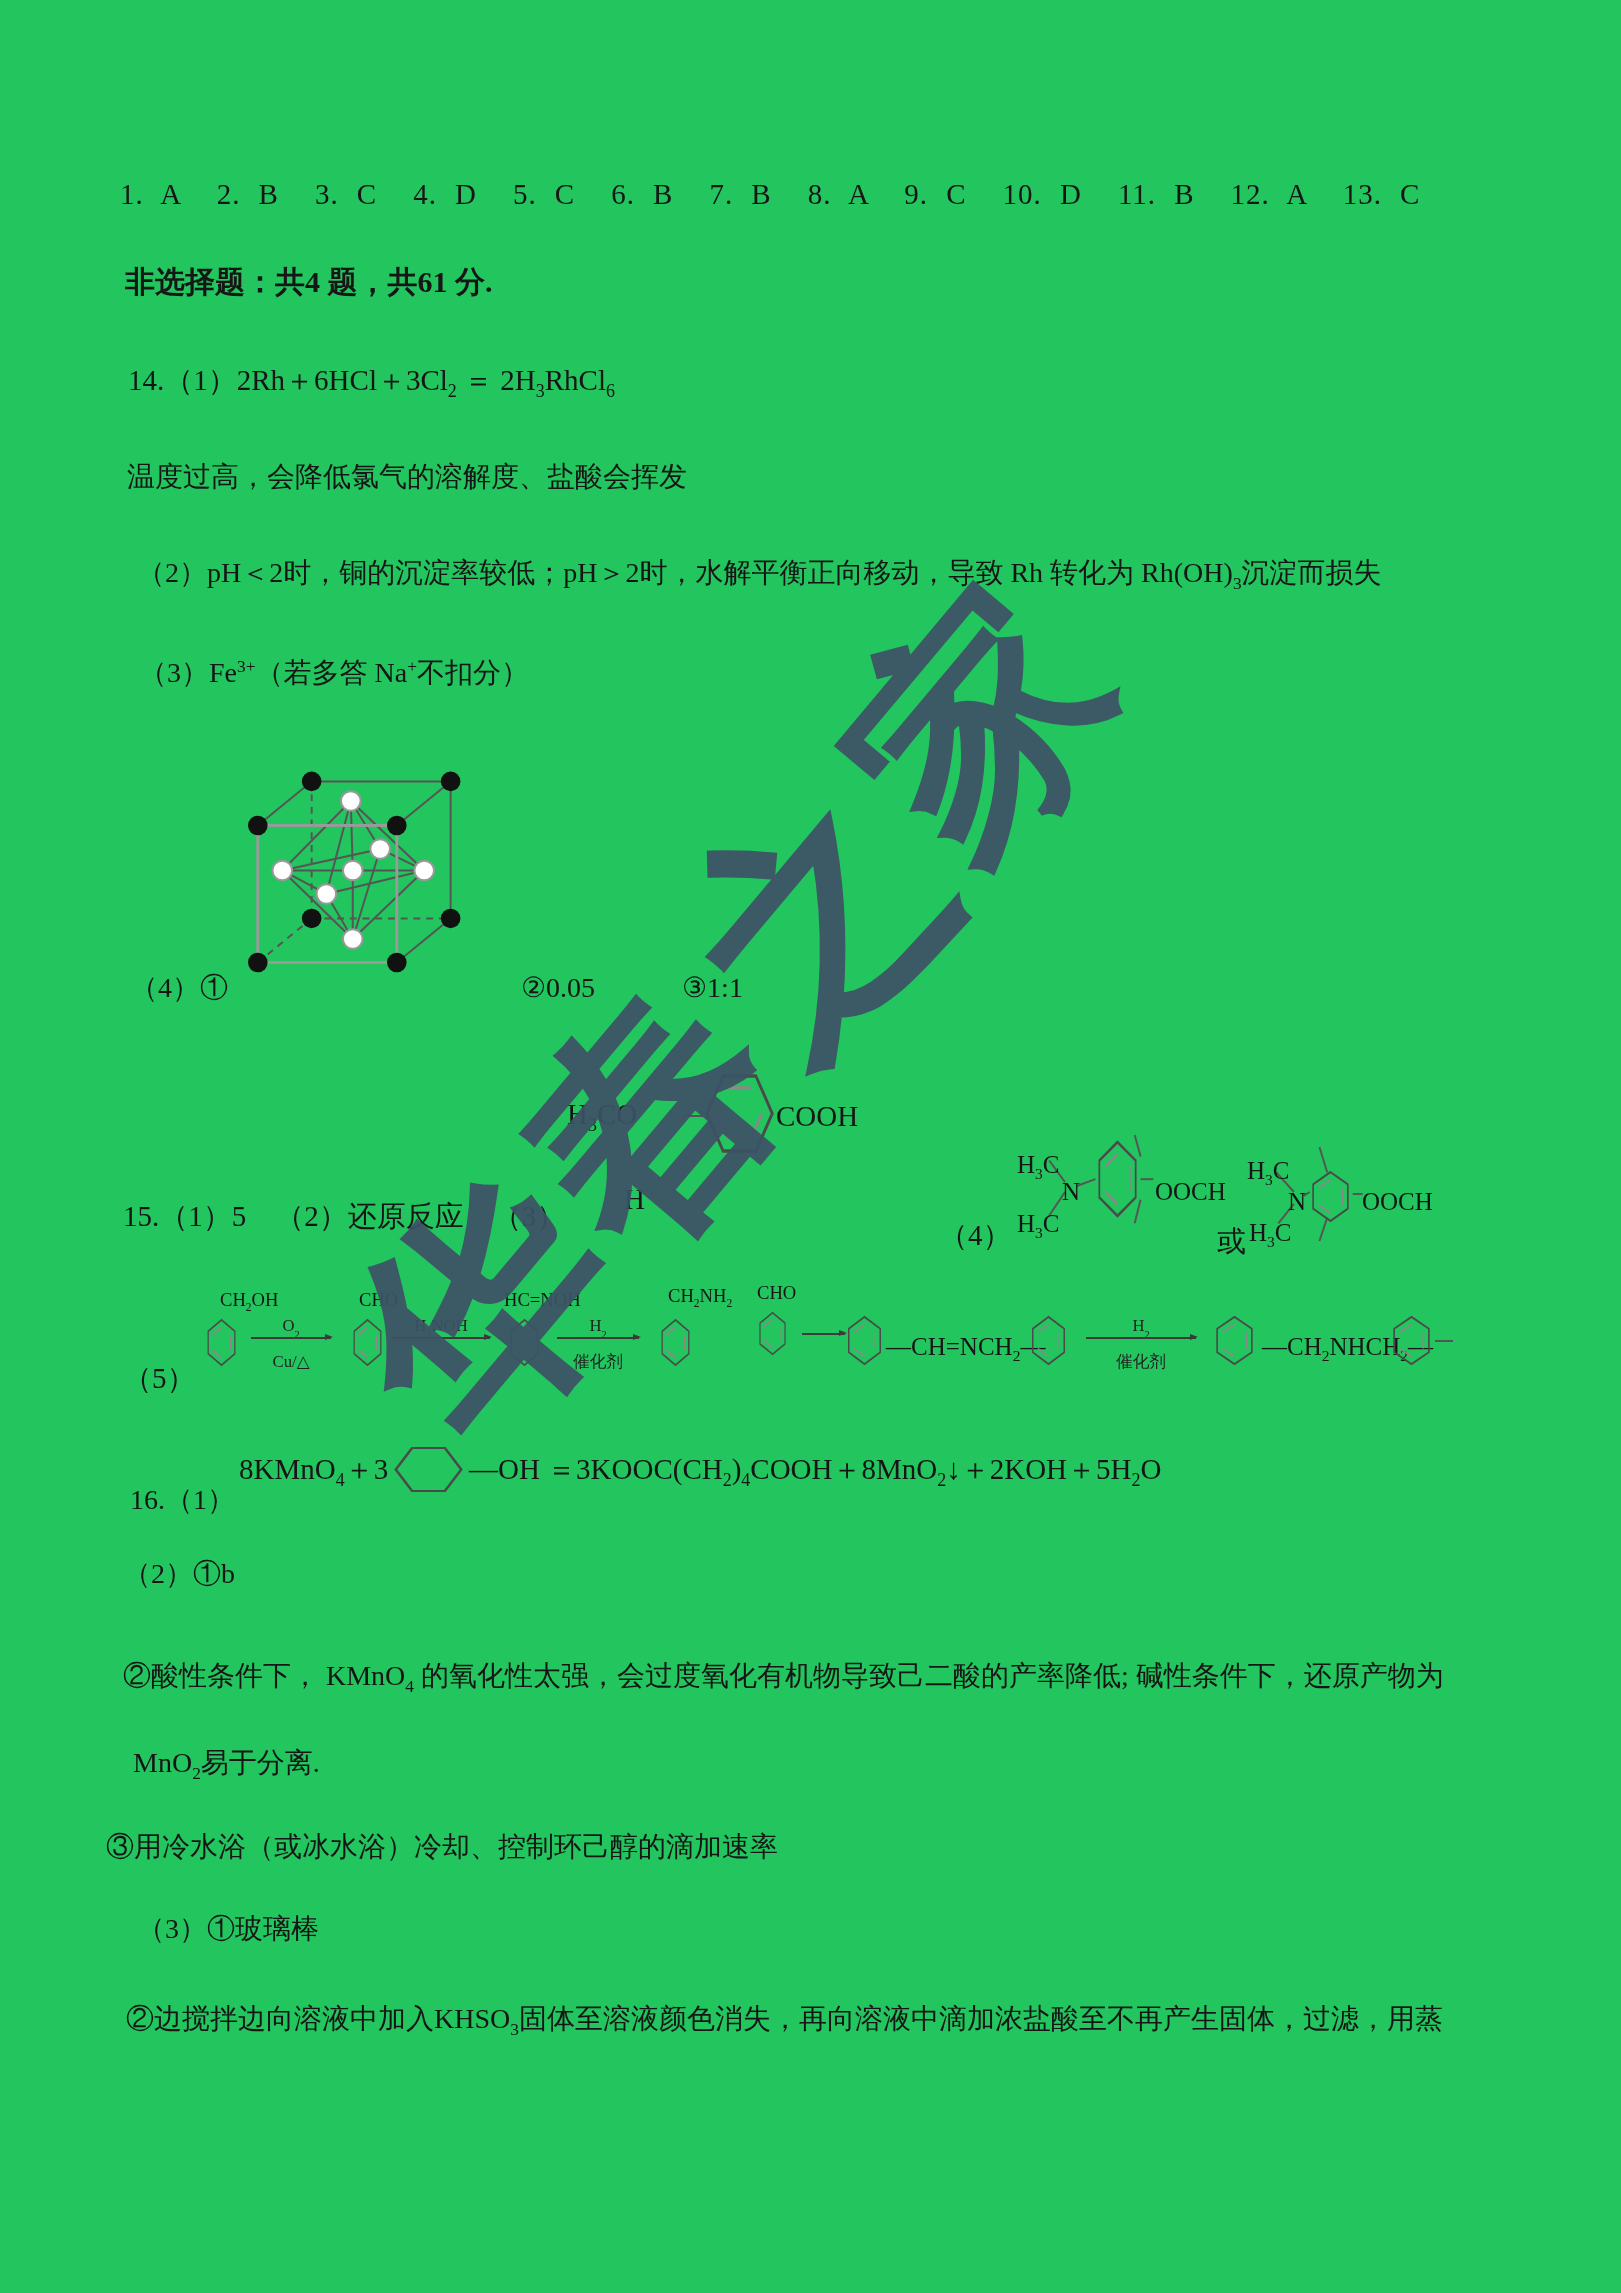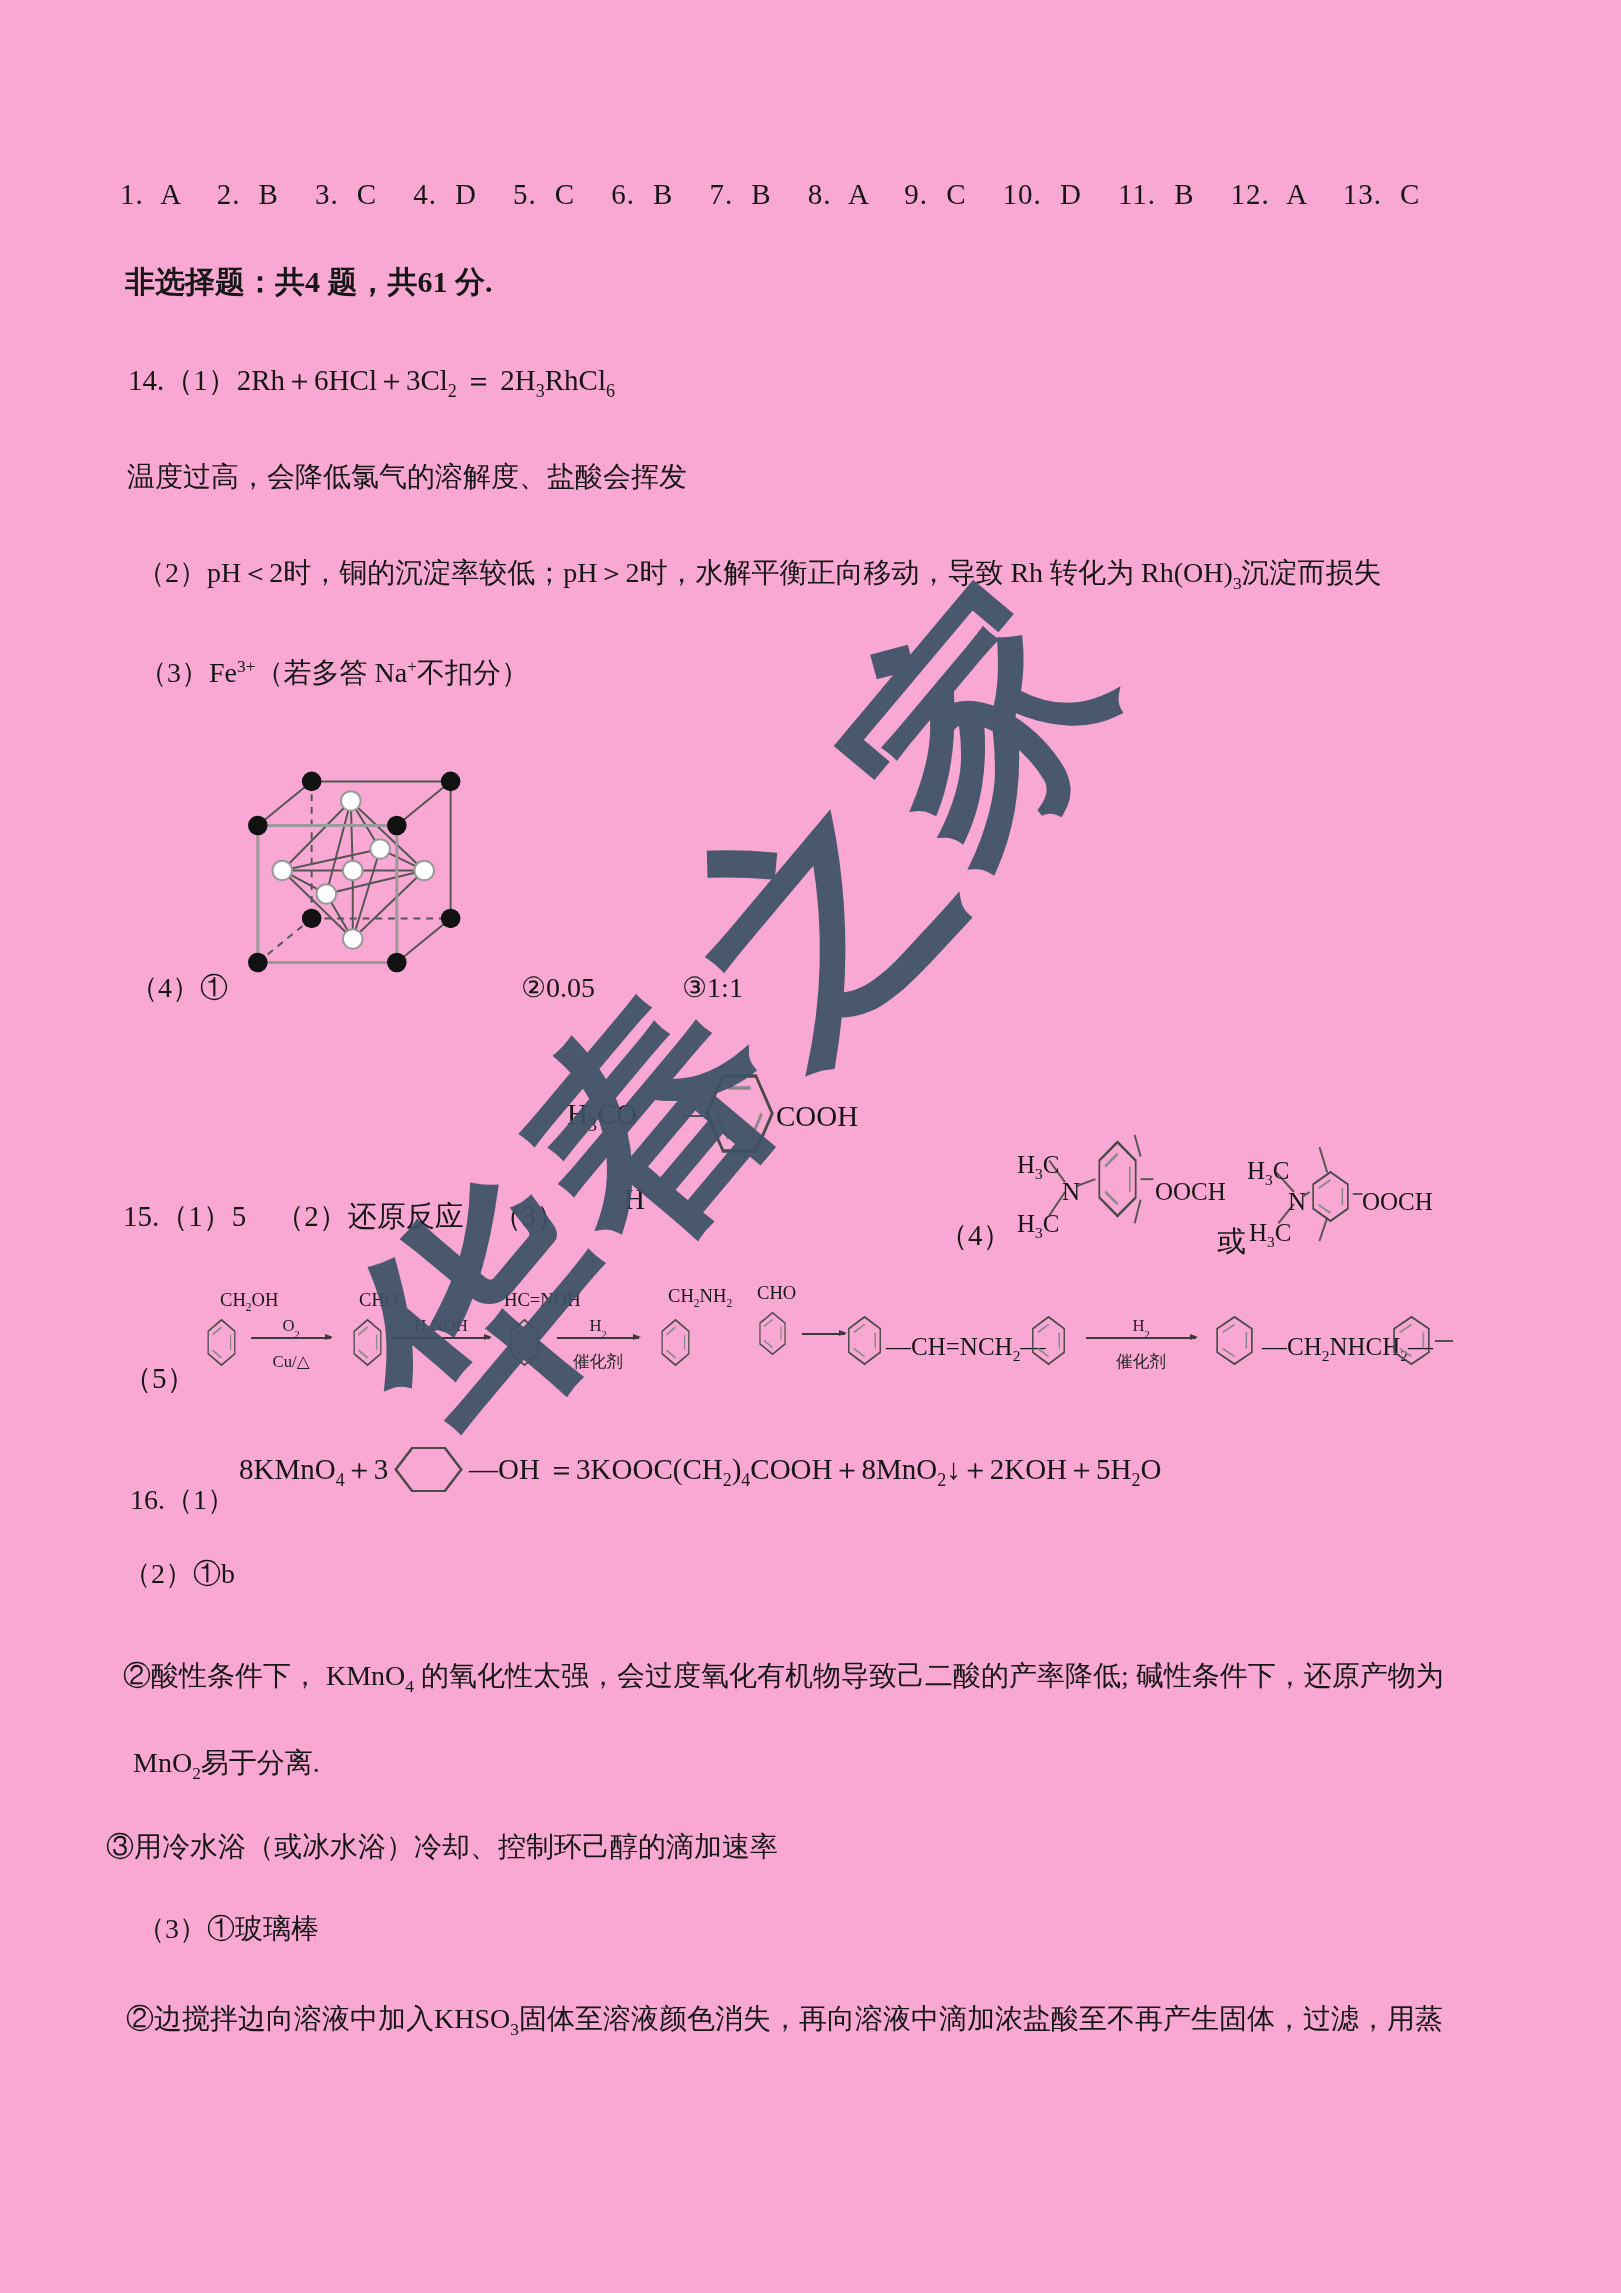--- a/index.html
+++ b/index.html
@@ -1,16 +1,16 @@
 <!DOCTYPE html>
 <html><head>
 <meta charset="utf-8">
 <style>
   html,body{margin:0;padding:0;background:#ffffff;}
-  #page{position:relative;width:1621px;height:2294px;background:#f9a8d4;overflow:hidden;
+  #page{position:relative;width:1621px;height:2294px;background:#22c55e;overflow:hidden;
         font-family:"Liberation Serif","DejaVu Serif",serif;color:#161616;}
   .t{position:absolute;white-space:pre;line-height:1.25;}
   .f31{font-size:30px;} .f30{font-size:29px;} .f29{font-size:28px;}
   .f21{font-size:25px;} .f19{font-size:18.6px;}
   .bold{font-weight:bold;}
   sub{font-size:62%;line-height:0;} sup{font-size:62%;line-height:0;}
   .anskey{letter-spacing:1px;word-spacing:9.8px;}
   .ring{position:absolute;line-height:0;}
   .ring-inline{line-height:0;}
   .ringpoly{fill:none;stroke:#4a4a4a;stroke-width:4px;}

